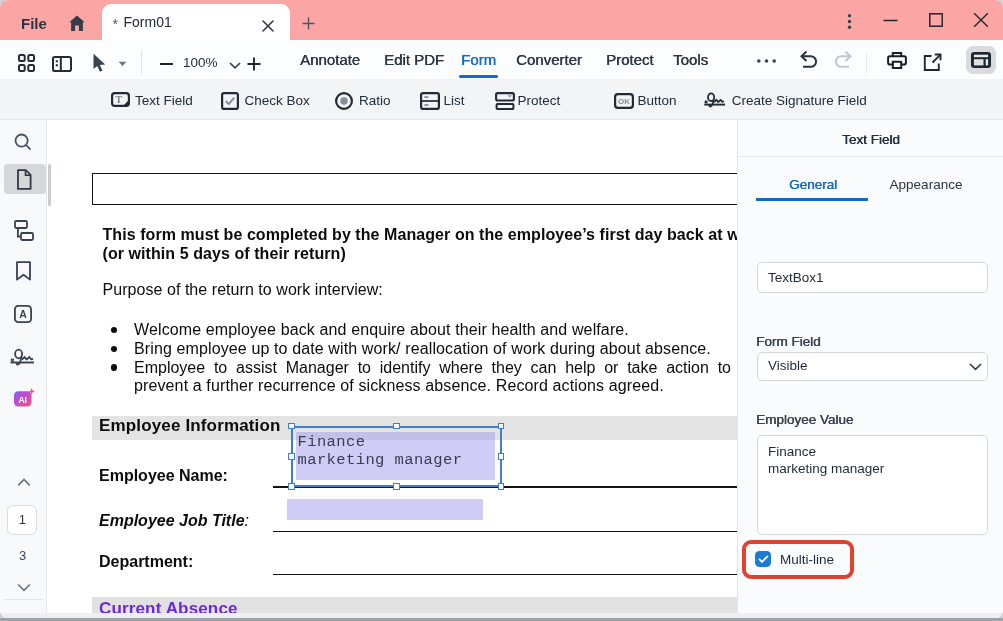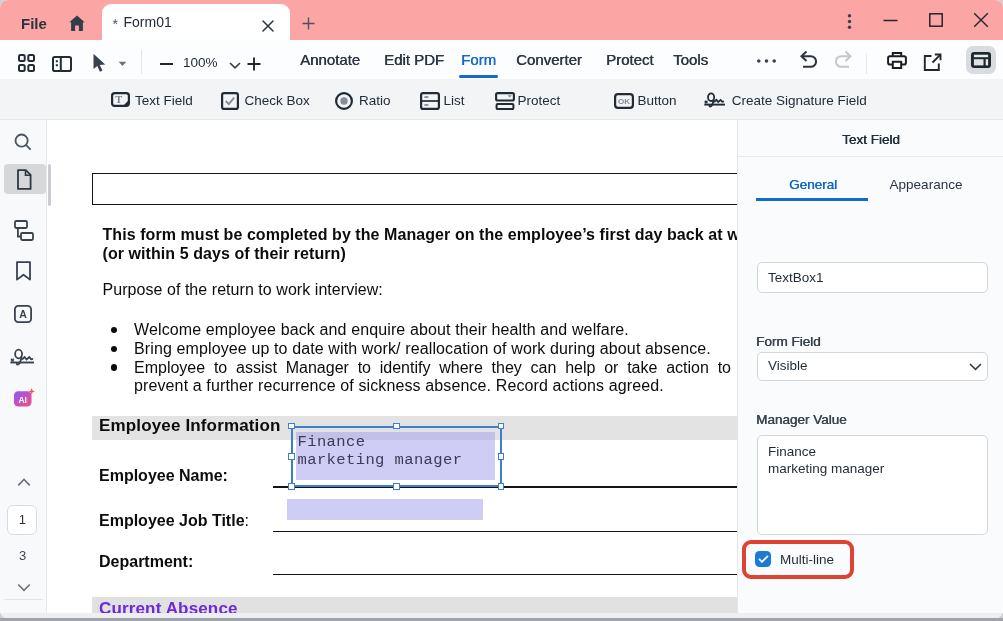--- a/index.html
+++ b/index.html
@@ -247,21 +247,21 @@
     <div class="abs" style="left:244px;top:305.5px;width:210.5px;height:61px;border:2px solid #3f7ecb;box-sizing:border-box;"></div>
     <div class="h" style="left:241.2px;top:302.7px;"></div>
     <div class="h" style="left:345.95px;top:302.7px;"></div>
     <div class="h" style="left:450.7px;top:302.7px;"></div>
     <div class="h" style="left:241.2px;top:333.2px;"></div>
     <div class="h" style="left:450.7px;top:333.2px;"></div>
     <div class="h" style="left:241.2px;top:363.2px;"></div>
     <div class="h" style="left:345.95px;top:363.2px;"></div>
     <div class="h" style="left:450.7px;top:363.2px;"></div>
     <div class="abs" style="left:240px;top:379px;width:196px;height:21px;background:#cfcdf6;"></div>
-    <div class="t" style="left:52px;top:393.45px;font-size:16px;font-weight:700;color:#0c0c0c;">Employee Job Title<span style="font-weight:400;">:</span></div>
+    <div class="t" style="left:52px;top:393.45px;font-size:16px;font-weight:700;color:#0c0c0c;font-style:italic;">Employee Job Title<span style="font-weight:400;">:</span></div>
     <div class="abs" style="left:226px;top:410.5px;width:513px;height:1.8px;background:#141414;"></div>
     <div class="t" style="left:52px;top:434.45px;font-size:16px;font-weight:700;color:#0c0c0c;">Department:</div>
     <div class="abs" style="left:226px;top:453.5px;width:505px;height:1.8px;background:#141414;"></div>
     <div class="abs" style="left:45px;top:477px;width:694px;height:16px;background:#e1e1e2;"></div>
     <div class="t" style="left:52px;top:479.6px;font-size:17px;font-weight:700;letter-spacing:0.15px;color:#6d28d9;">Current Absence</div>
   </div>
   <div id="panel">
     <div class="t" style="left:0;top:13.4px;width:266px;text-align:center;font-size:13.5px;color:#212d3b;text-shadow:0.5px 0 0 #212d3b;">Text Field</div>
     <div class="abs" style="left:0;top:36px;width:266px;height:1px;background:#e9ebed;"></div>
     <div class="t" style="left:0px;top:58px;width:150px;text-align:center;font-size:13.5px;color:#1569c7;text-shadow:0.5px 0 0 #1569c7;">General</div>
@@ -269,21 +269,21 @@
     <div class="t" style="left:132px;top:58px;width:112px;text-align:center;font-size:13.5px;color:#2b3542;">Appearance</div>
     <div class="lbl" style="left:18px;top:117px;margin-top:36px;">Name</div>
     <div class="abs" style="left:18.5px;top:141.5px;width:231.5px;height:31.5px;background:#fff;border:1px solid #d4d7da;border-radius:5px;box-sizing:border-box;"></div>
     <div class="t" style="left:30px;top:151.1px;font-size:13.5px;color:#1f2a36;">TextBox1</div>
     <div class="lbl" style="left:18px;top:215px;">Form Field</div>
     <div class="abs" style="left:18.5px;top:232px;width:231.5px;height:28.5px;background:#fff;border:1px solid #d4d7da;border-radius:5px;box-sizing:border-box;"></div>
     <div class="t" style="left:30px;top:238.6px;font-size:13.5px;color:#1f2a36;">Visible</div>
     <svg class="abs" style="left:231px;top:243px;" width="13" height="8" viewBox="0 0 13 8">
         <path d="M1 1 L6.5 6.4 L12 1" fill="none" stroke="#333c46" stroke-width="1.6"></path>
       </svg>
-    <div class="lbl" style="left:18px;top:292.6px;">Manager Value</div>
+    <div class="lbl" style="left:18px;top:292.6px;">Employee Value</div>
     <div class="abs" style="left:18.5px;top:315px;width:231.5px;height:100px;background:#fff;border:1px solid #d4d7da;border-radius:5px;box-sizing:border-box;"></div>
     <div class="t" style="left:30px;top:325px;font-size:13.5px;color:#1f2a36;">Finance</div>
     <div class="t" style="left:30px;top:342.2px;font-size:13.5px;color:#1f2a36;">marketing manager</div>
     <div class="abs" style="left:3.5px;top:419.5px;width:112px;height:39px;border:4px solid #dd4232;border-radius:9px;box-sizing:border-box;"></div>
     <div class="abs" style="left:17px;top:430.5px;width:16.3px;height:16.3px;background:#1a7ad4;border-radius:4.5px;"></div>
     <svg class="abs" style="left:20px;top:435px;" width="11" height="8" viewBox="0 0 11 8">
         <path d="M1 3.8 L4 6.8 L10 0.8" fill="none" stroke="#fff" stroke-width="1.8"></path>
       </svg>
     <div class="t" style="left:42px;top:433.1px;font-size:13.5px;color:#1f2b38;">Multi-line</div>
   </div>

